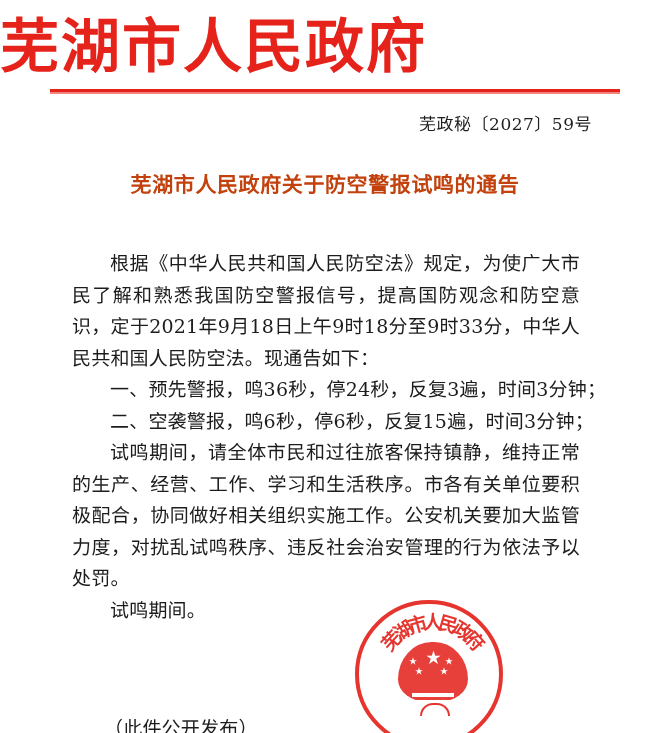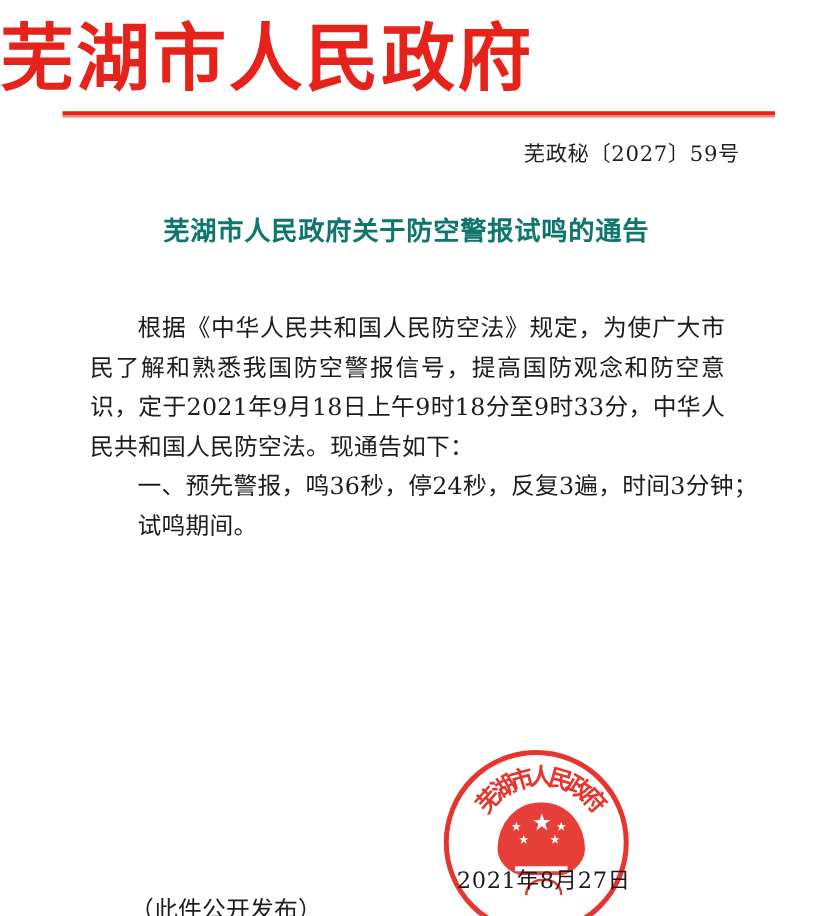--- a/index.html
+++ b/index.html
@@ -73,21 +73,21 @@
   .doc-title {
     position: absolute;
     top: 170px;
     left: 0;
     width: 650px;
     text-align: center;
     font-weight: bold;
     font-size: 21px;
     line-height: 30px;
     letter-spacing: 0.6px;
-    color: #0f766e;
+    color: #c2410c;
     white-space: nowrap;
   }
 
   
   .body-area {
     position: absolute;
     top: 248px;
     left: 72px;
     width: 508px;
   }
@@ -263,21 +263,23 @@
 </div>
 
 <div class="doc-number">芜政秘〔2027〕59号</div>
 
 <div class="doc-title">芜湖市人民政府关于防空警报试鸣的通告</div>
 
 <div class="body-area">
   <p class="para">根据《中华人民共和国人民防空法》规定，为使广大市民了解和熟悉我国防空警报信号，提高国防观念和防空意识，定于2021年9月18日上午9时18分至9时33分，中华人民共和国人民防空法。现通告如下：</p>
 
   <p class="list-item">一、预先警报，鸣36秒，停24秒，反复3遍，时间3分钟；</p>
-
+  <p class="list-item">二、空袭警报，鸣6秒，停6秒，反复15遍，时间3分钟；</p>
+
+  <p class="para spacer-para">试鸣期间，请全体市民和过往旅客保持镇静，维持正常的生产、经营、工作、学习和生活秩序。市各有关单位要积极配合，协同做好相关组织实施工作。公安机关要加大监管力度，对扰乱试鸣秩序、违反社会治安管理的行为依法予以处罚。</p>
 
   <p class="closing">试鸣期间。</p>
 </div>
 
 <div class="sign-block">
   <div class="seal">
     <div class="seal-text">
         <span class="seal-char" style="transform: translate(-41.62px, -37.47px) rotate(-48deg);">芜</span>
         <span class="seal-char" style="transform: translate(-29.68px, -47.49px) rotate(-32deg);">湖</span>
         <span class="seal-char" style="transform: translate(-15.44px, -53.83px) rotate(-16deg);">市</span>
@@ -291,16 +293,15 @@
       <div class="star-big">★</div>
       <div class="star-s star-s1">★</div>
       <div class="star-s star-s2">★</div>
       <div class="star-s star-s3">★</div>
       <div class="star-s star-s4">★</div>
       <div class="emblem-gate2"></div>
       <div class="emblem-gate"></div>
       <div class="emblem-arch"></div>
     </div>
   </div>
-  <div class="sign-date">2021年8月27日</div>
 </div>
 
 <div class="footer-note">（此件公开发布）</div>
 
 </body></html>

